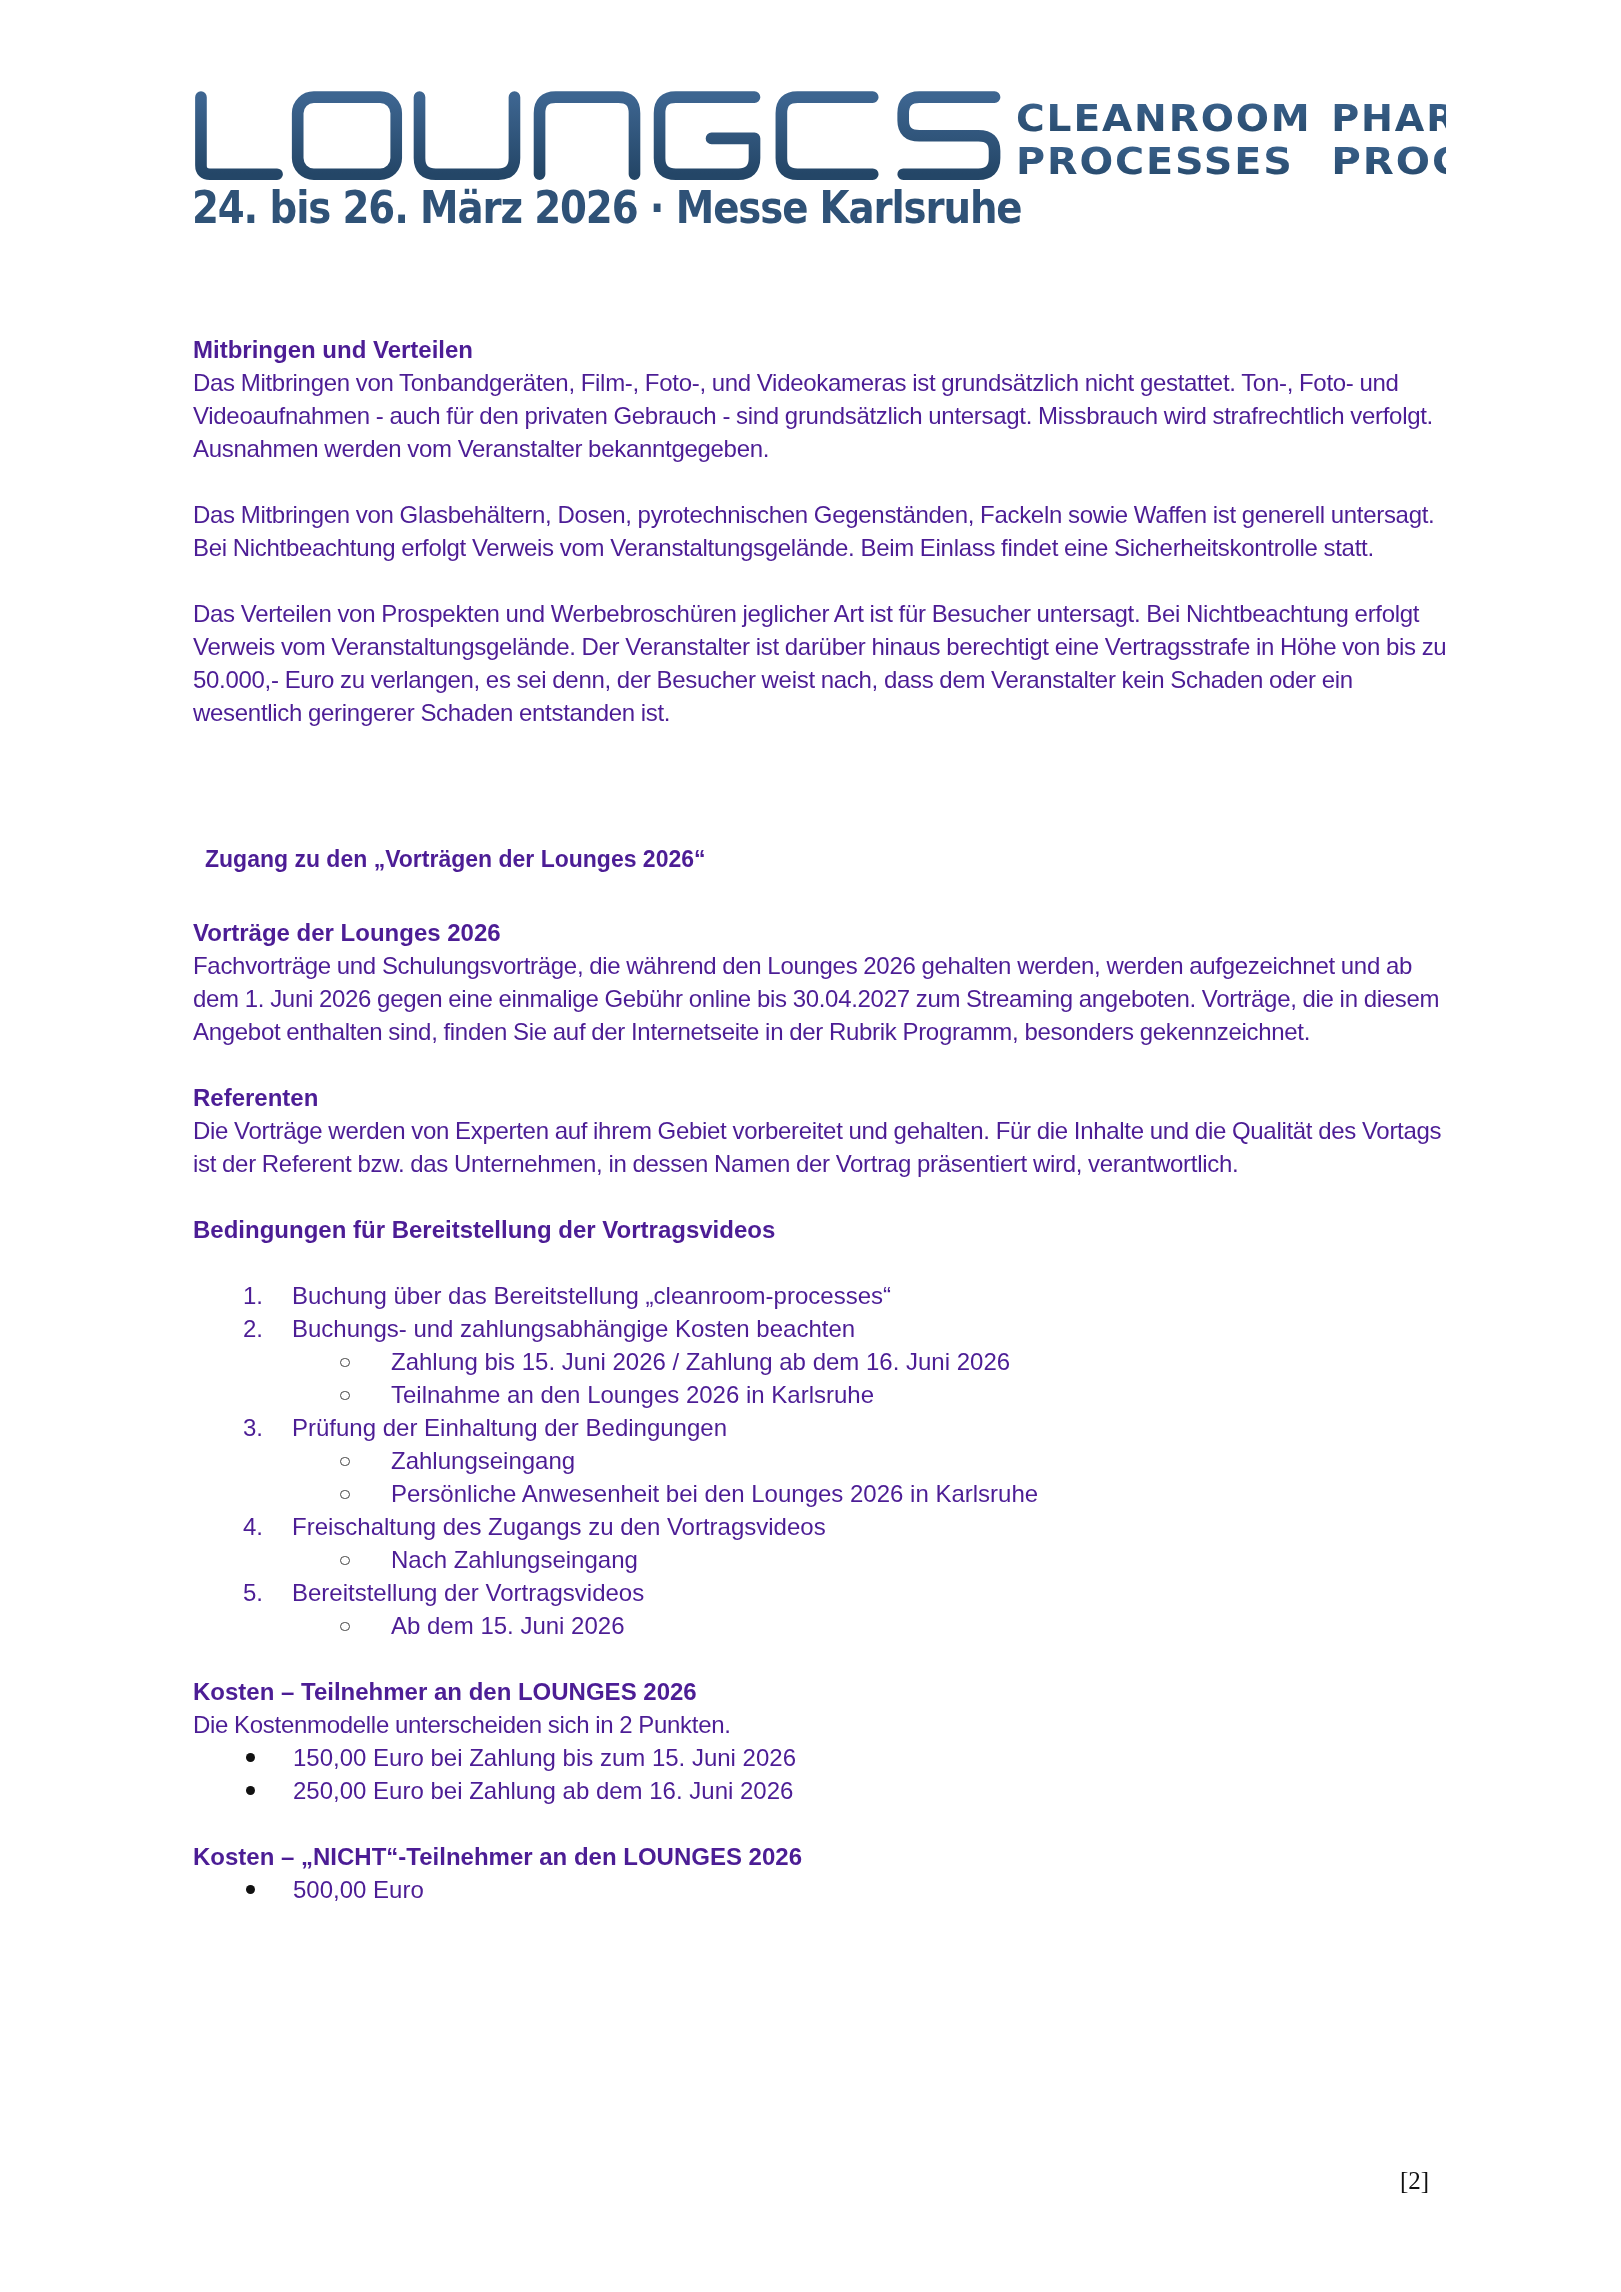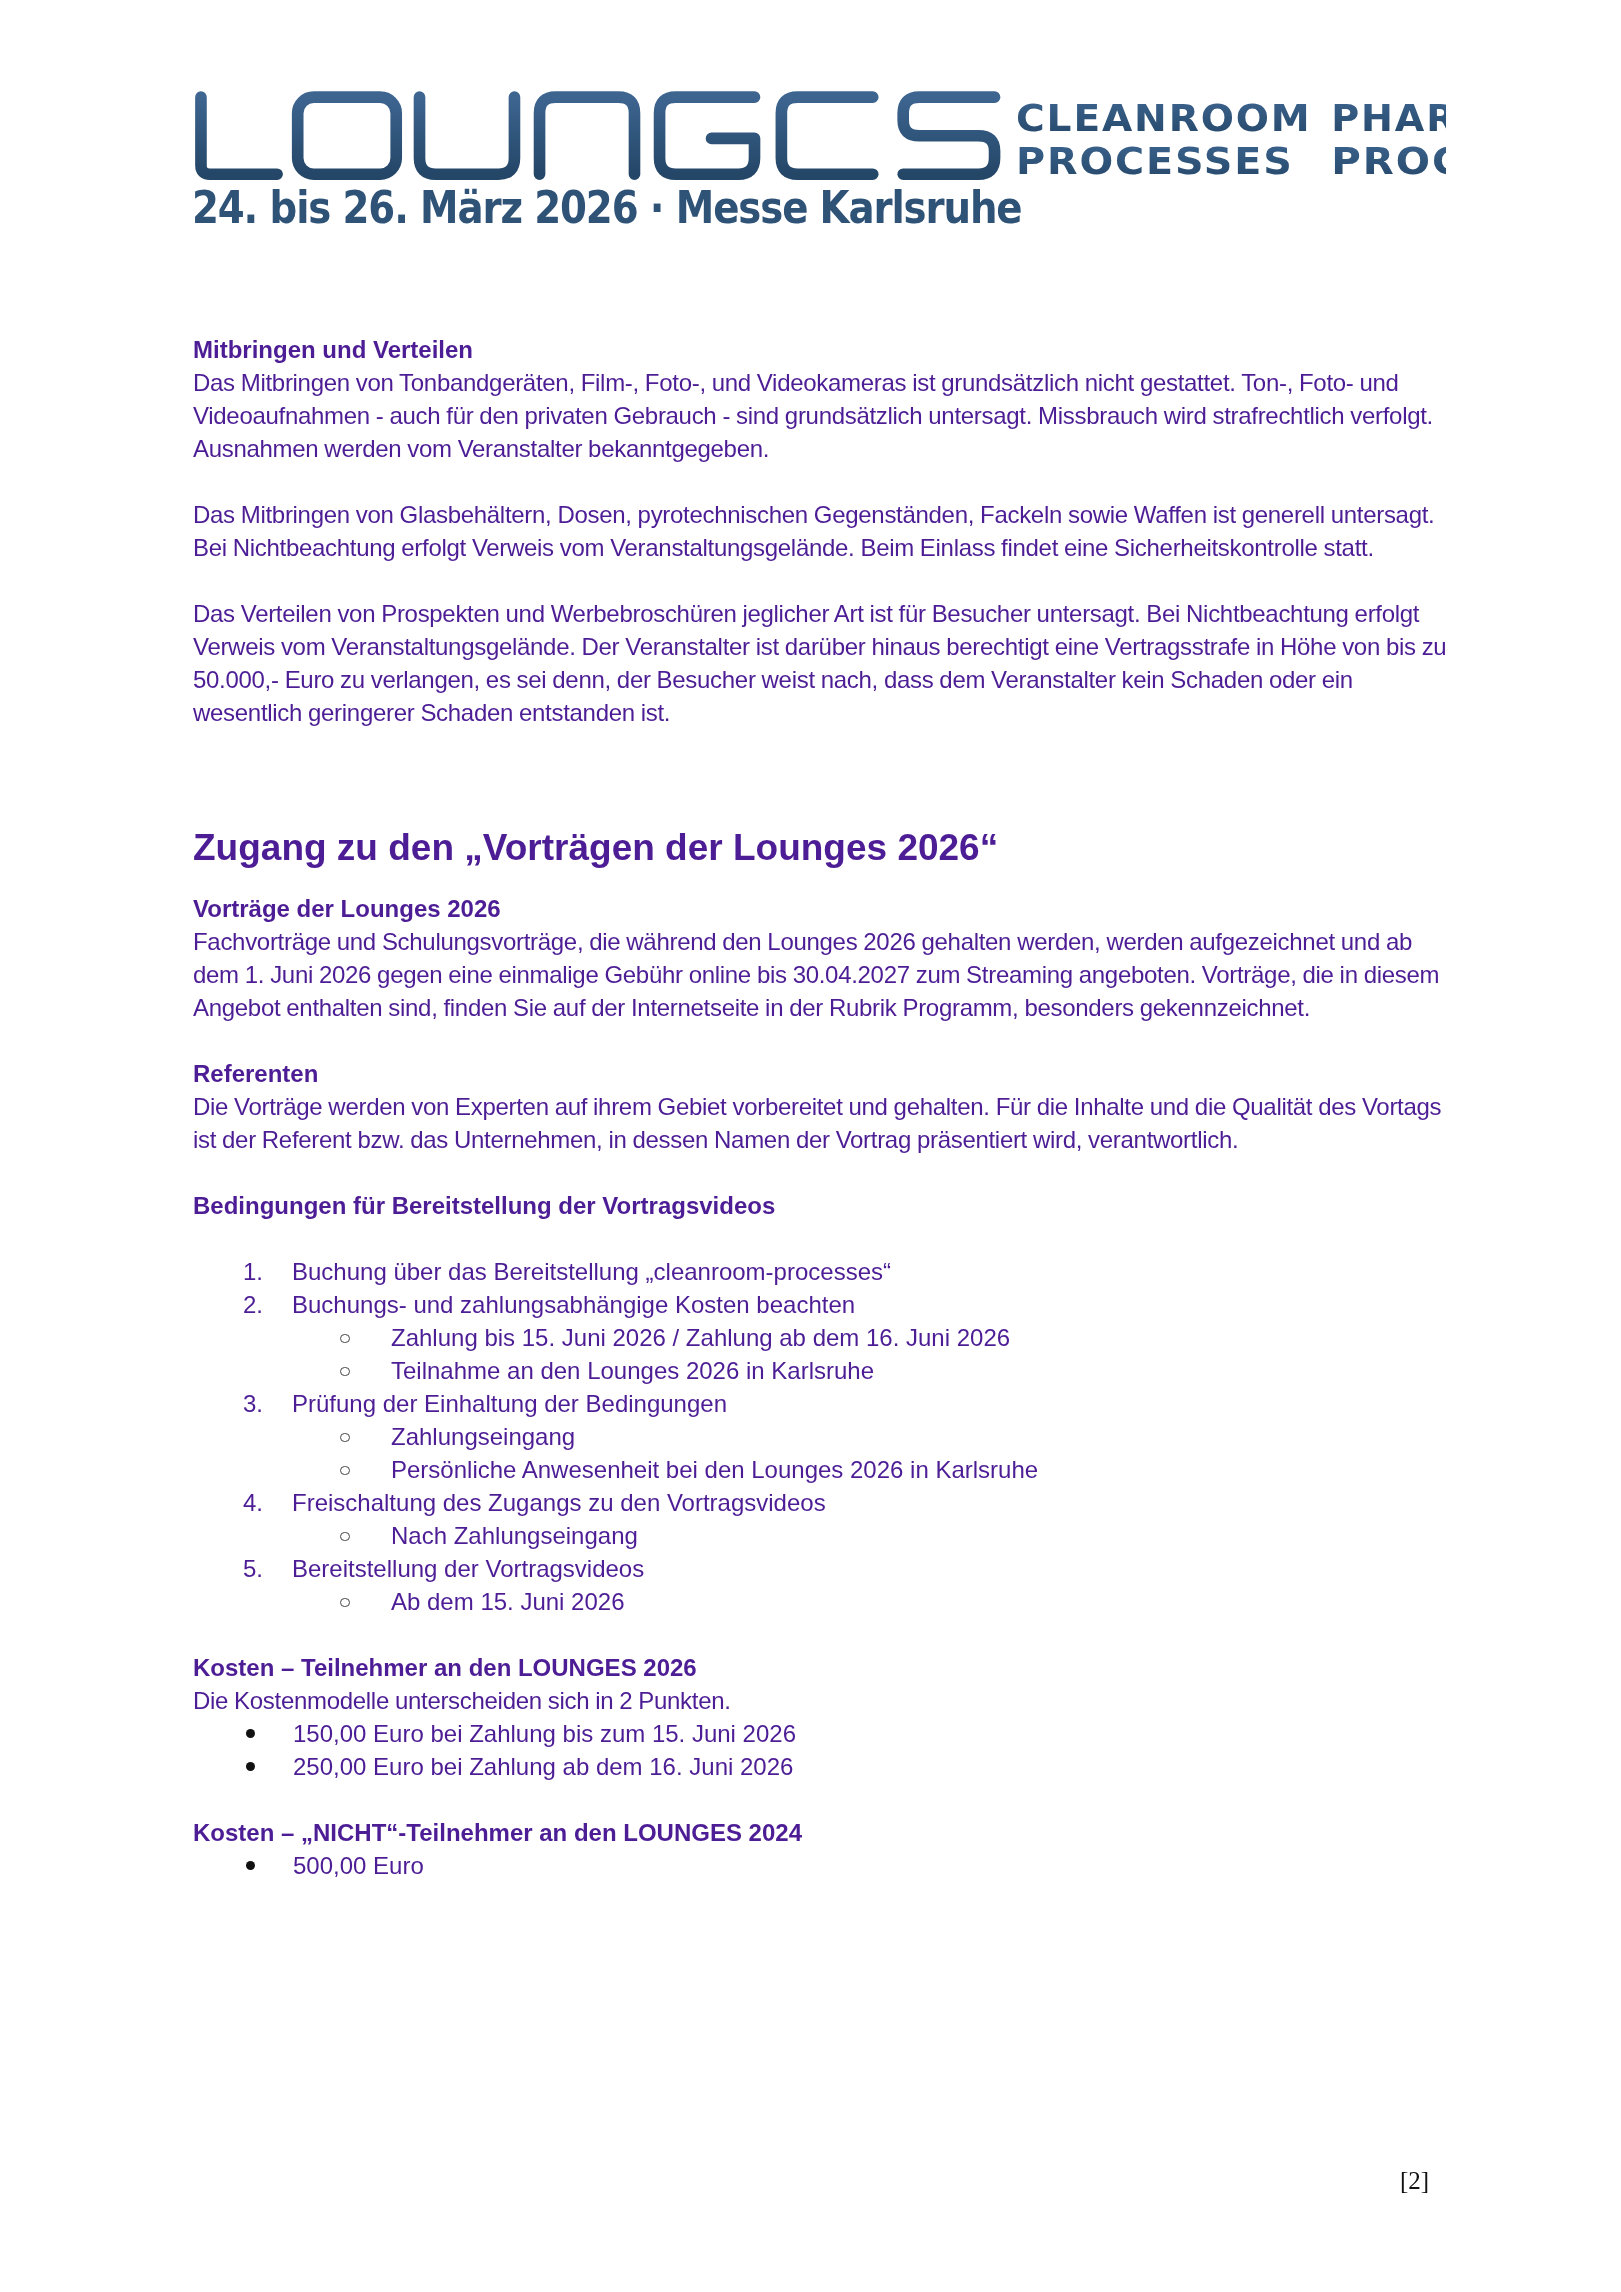--- a/index.html
+++ b/index.html
@@ -56,23 +56,23 @@
     }
     .content p { margin: 0; }
     .h-sub {
       font-weight: bold;
       margin: 0;
     }
     .gap { height: 33px; }
     .gap-l { height: 66px; }
     .h-main {
       font-weight: bold;
-      font-size: 37px;
+      font-size: 23px;
       line-height: 39px;
-      margin: 0;
+      margin: 12px;
     }
     .txt {
       letter-spacing: -0.3px;
       word-spacing: -0.4px;
     }
 
     ol.steps {
       list-style: none;
       margin: 0;
       padding: 0;
@@ -255,21 +255,21 @@
       <p class="txt">Die Kostenmodelle unterscheiden sich in 2 Punkten.</p>
       <ul class="dots">
         <li><span class="dot-bullet"></span><span>150,00 Euro bei Zahlung bis zum 15. Juni 2026</span></li>
         <li><span class="dot-bullet"></span><span>250,00 Euro bei Zahlung ab dem 16. Juni 2026</span></li>
       </ul>
     </section>
 
     <div class="gap"></div>
 
     <section>
-      <p class="h-sub">Kosten – „NICHT“-Teilnehmer an den LOUNGES 2024</p>
+      <p class="h-sub">Kosten – „NICHT“-Teilnehmer an den LOUNGES 2026</p>
       <ul class="dots">
         <li><span class="dot-bullet"></span><span>500,00 Euro</span></li>
       </ul>
     </section>
   </div>
 
   <div class="page-number">[2]</div>
 </div>
 
 

